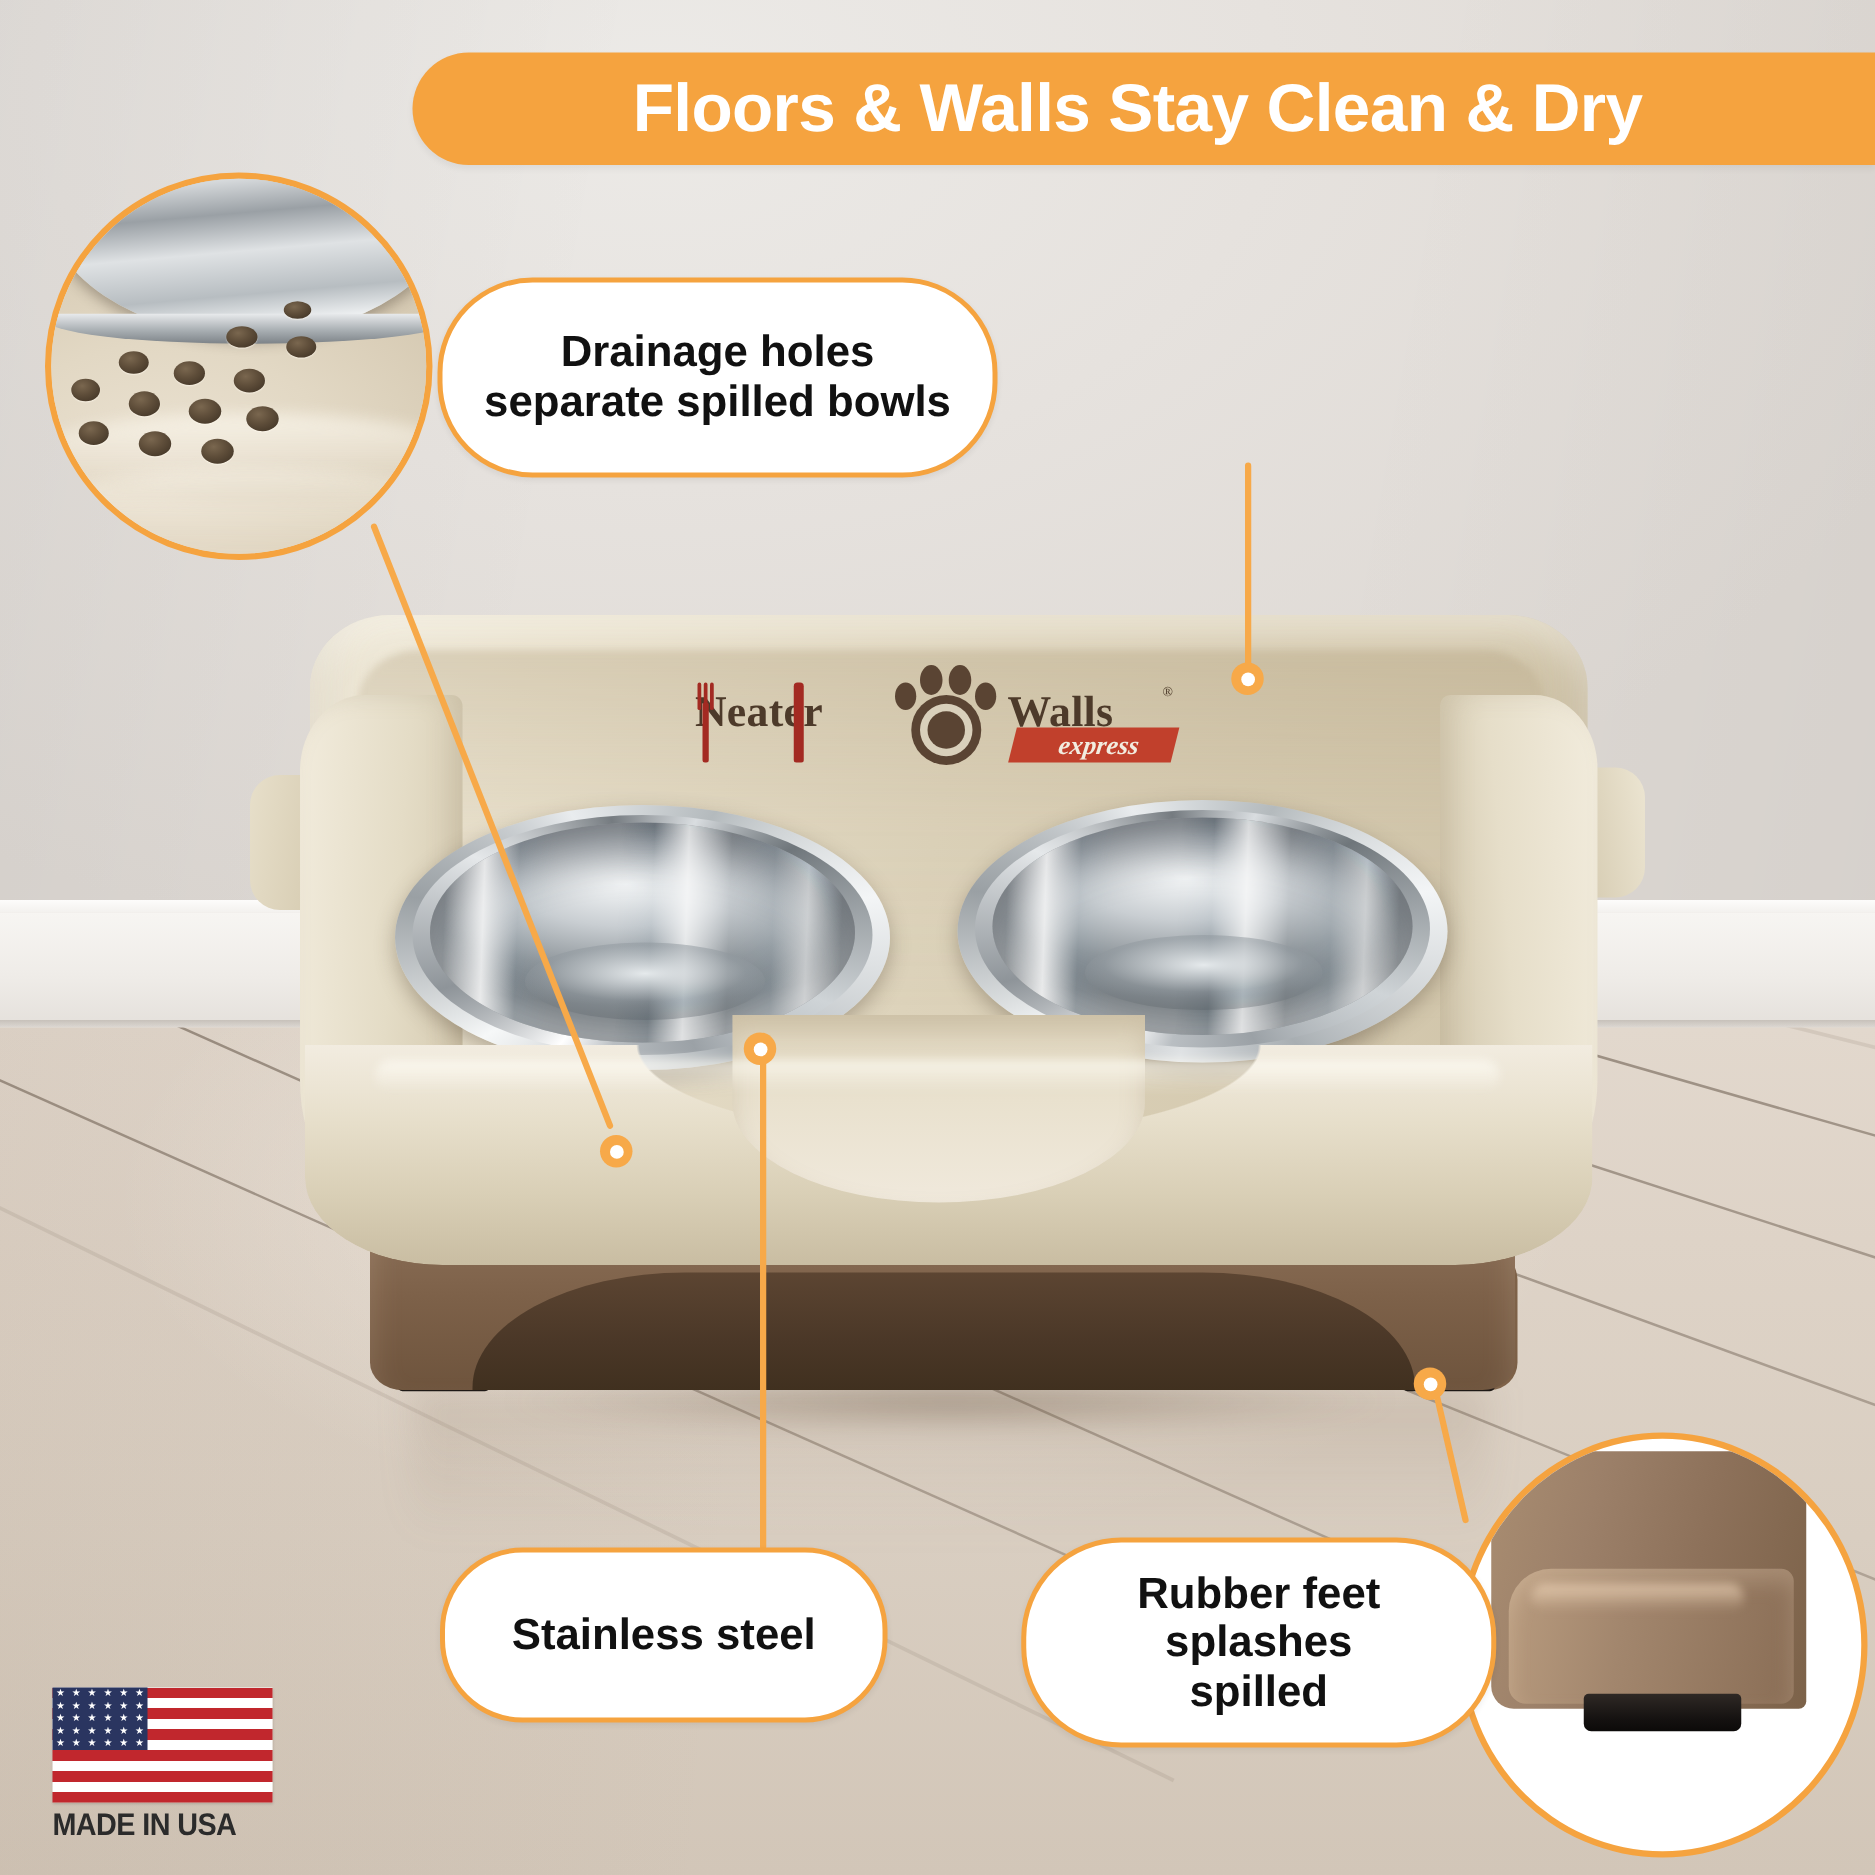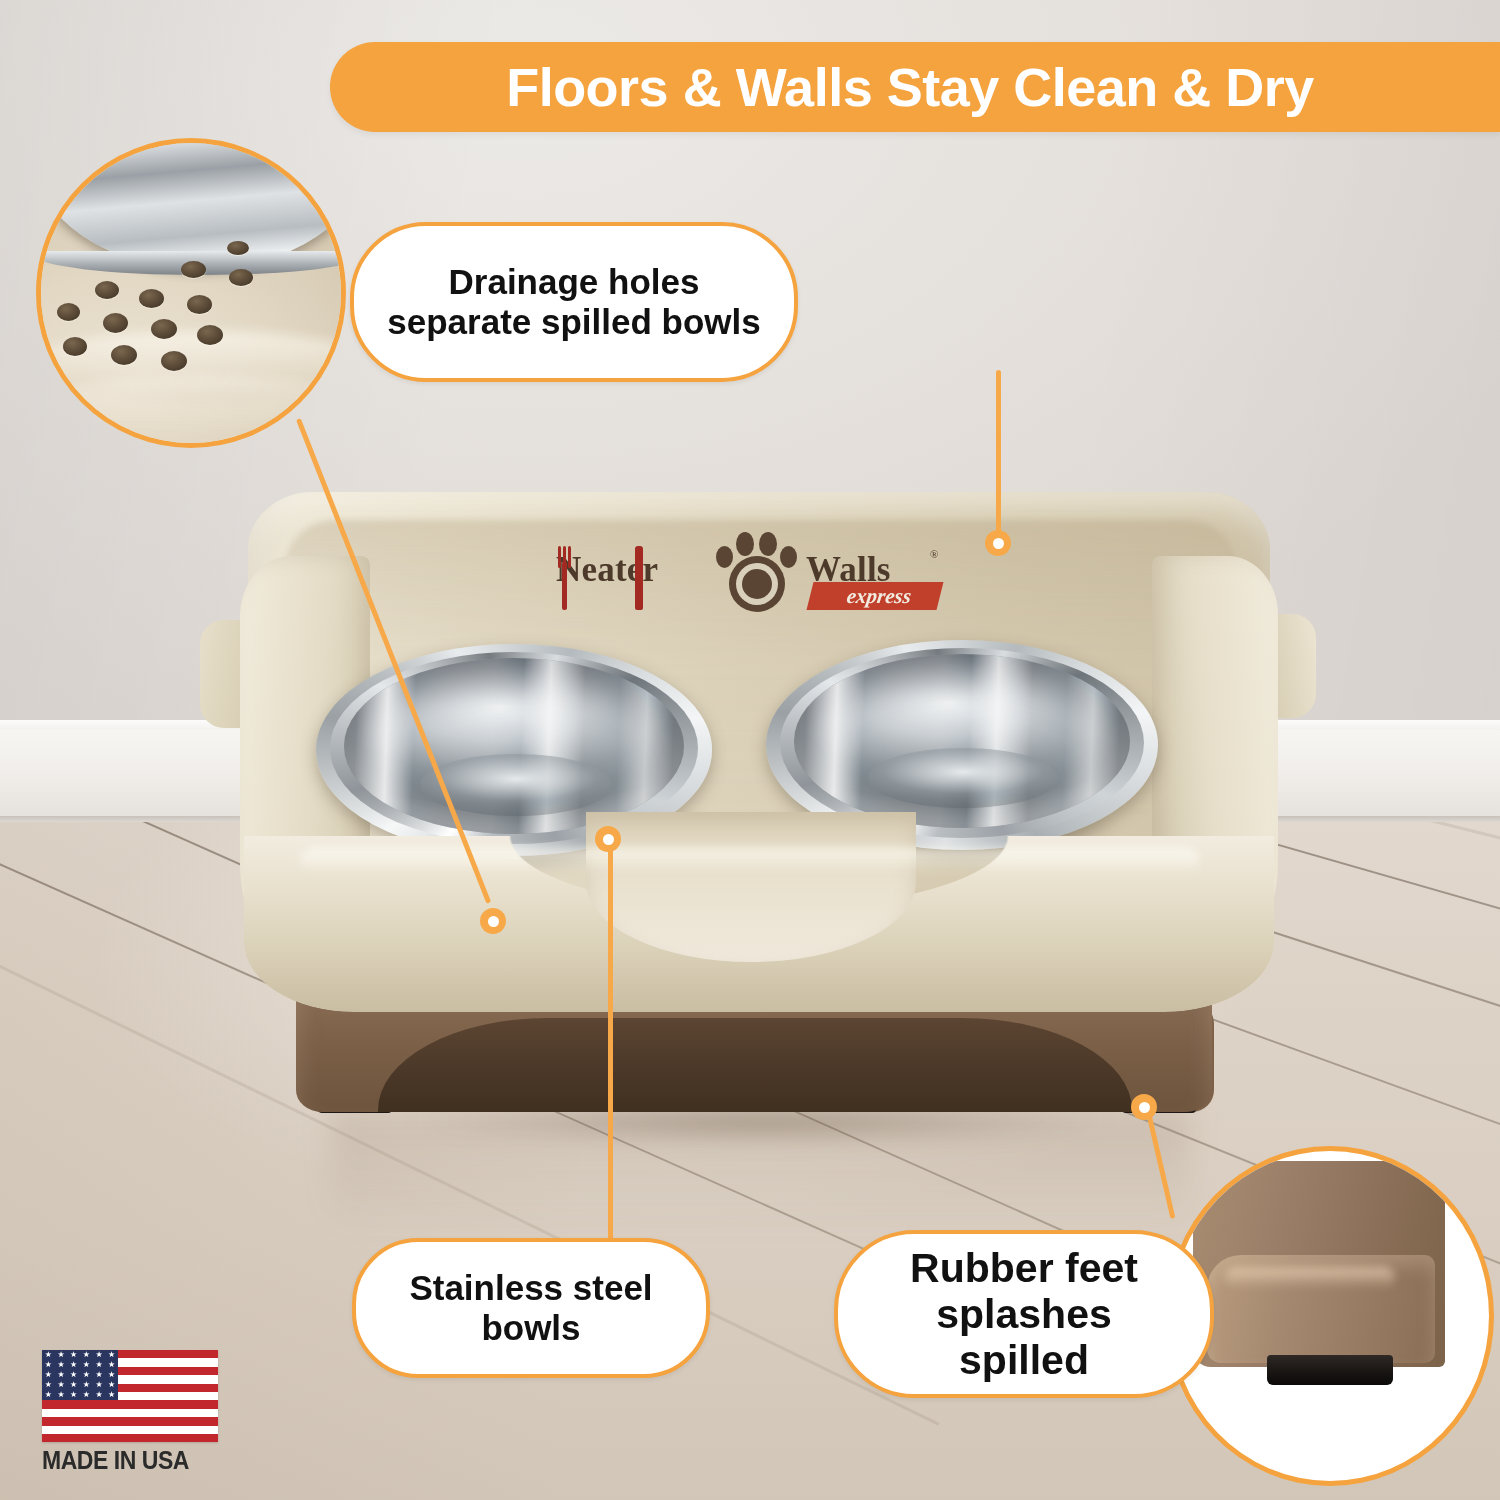--- a/index.html
+++ b/index.html
@@ -261,21 +261,21 @@
     display:flex;align-items:center;justify-content:center;
     text-align:center;
     color:#111111;font-weight:bold;
     box-shadow:0 2px 5px rgba(0,0,0,.07);
   }
   .pill span{display:block;line-height:1.13;}
 
   #pill-drainage{left:350px;top:222px;width:440px;height:152px;border-radius:76px;font-size:35px;}
   #pill-walls{left:840px;top:222px;width:432px;height:148px;border-radius:74px;font-size:35px;}
   #pill-bowls{left:352px;top:1238px;width:350px;height:132px;border-radius:66px;font-size:35px;}
-  #pill-feet{left:834px;top:1230px;width:372px;height:160px;border-radius:80px;font-size:41px;}
+  #pill-feet{left:817px;top:1230px;width:372px;height:160px;border-radius:80px;font-size:35px;}
 
   
   .leader{position:absolute;background:#f7a949;transform-origin:top left;border-radius:3px;}
   .dot{
     position:absolute;width:26px;height:26px;border-radius:50%;
     background:#f7a949;
     display:flex;align-items:center;justify-content:center;
   }
   .dot::after{content:"";width:11px;height:11px;border-radius:50%;background:#ffffff;}
 
@@ -497,21 +497,20 @@
     <div>
       <span>Drainage holes</span>
       <span>separate spilled bowls</span>
     </div>
   </div>
 
 
   <div class="pill" id="pill-bowls">
     <div>
       <span>Stainless steel</span>
-      <span>bowls</span>
     </div>
   </div>
 
   <div class="pill" id="pill-feet">
     <div>
       <span>Rubber feet</span>
       <span>splashes</span>
       <span>spilled</span>
     </div>
   </div>

